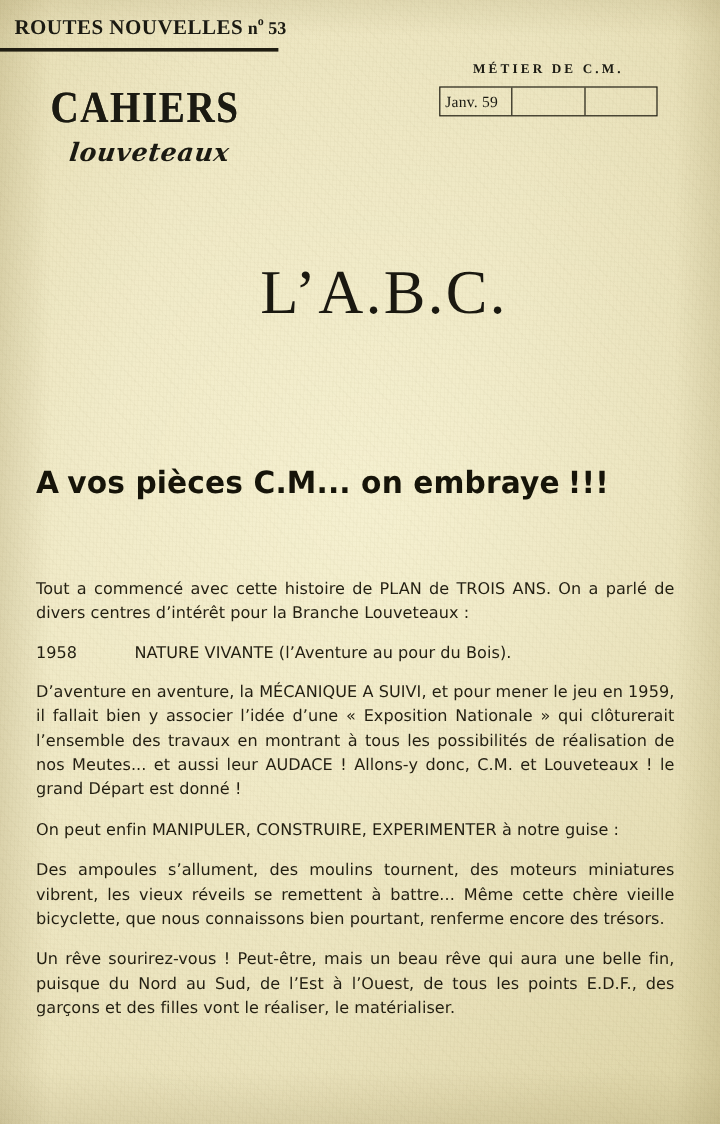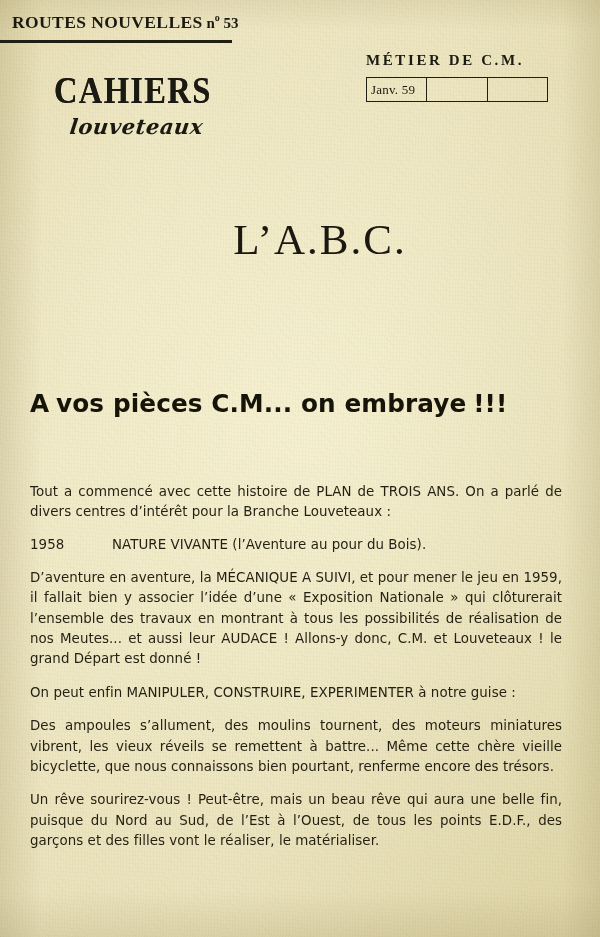--- a/index.html
+++ b/index.html
@@ -74,21 +74,21 @@
     left: 0;
     top: 40px;
     width: 232px;
     height: 3px;
     background: #201d12;
   }
 
   
   .masthead {
     position: absolute;
-    left: 54px;
+    left: 42px;
     top: 72px;
   }
   .cahiers {
     font-family: "Liberation Serif", serif;
     font-weight: bold;
     font-size: 37px;
     letter-spacing: 1.5px;
     line-height: 1;
     transform: scaleX(.88);
     transform-origin: left center;
@@ -110,23 +110,24 @@
   
   .metier {
     position: absolute;
     right: 52px;
     top: 52px;
     text-align: left;
   }
   .metier-title {
     font-family: "Liberation Serif", serif;
     font-weight: bold;
-    font-size: 15px;
+    font-size: 11px;
     letter-spacing: 2.6px;
     white-space: nowrap;
+    text-align: center;
   }
   .date-box {
     margin-top: 8px;
     display: flex;
     width: 182px;
     height: 25px;
     border: 1.6px solid #211e13;
     box-sizing: border-box;
   }
   .date-cell {
@@ -145,21 +146,21 @@
   .display-title {
     position: absolute;
     left: 0;
     top: 218px;
     width: 600px;
     text-align: center;
     font-family: "Liberation Serif", serif;
     color: #1a1810;
   }
   .title-l1 {
-    font-size: 43px;
+    font-size: 52px;
     letter-spacing: 2px;
     line-height: 1.02;
     padding-left: 40px;
   }
   .title-l2 {
     margin-top: 2px;
     font-size: 57px;
     letter-spacing: 1px;
     line-height: 1.05;
     white-space: nowrap;

